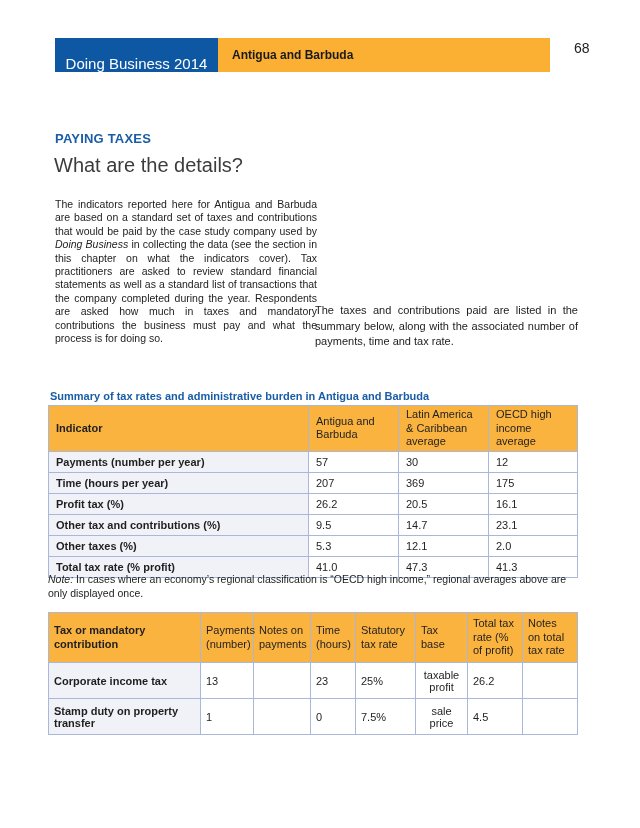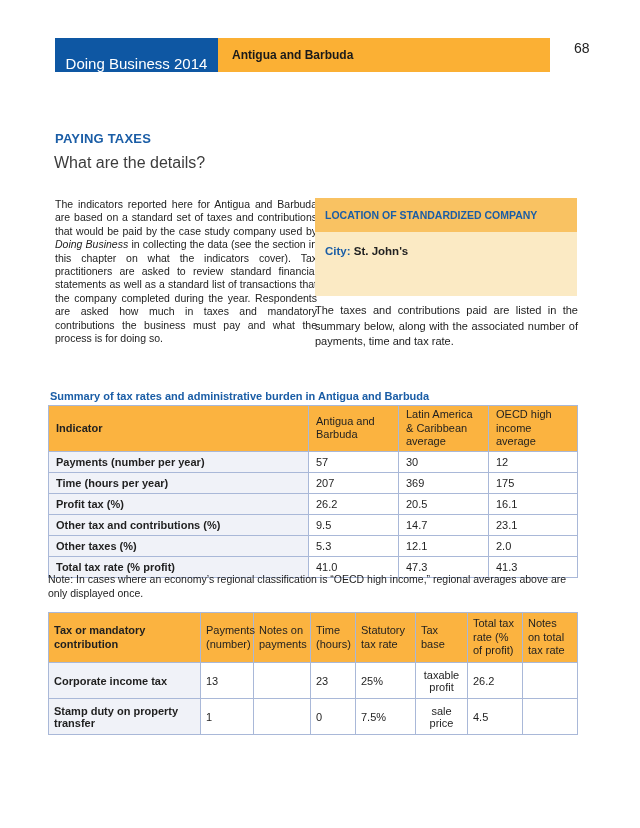--- a/index.html
+++ b/index.html
@@ -7,21 +7,21 @@
   .page{position:relative;width:640px;height:828px;background:#fff;overflow:hidden;}
 
   
   .topbar{position:absolute;top:38px;left:55px;display:flex;height:34px;}
   .brandbox{background:#0E57A3;color:#ffffff;width:163px;display:flex;align-items:flex-end;justify-content:center;font-size:15px;}
   .countrybox{background:#FBB034;color:#1a1a1a;width:332px;display:flex;align-items:center;font-weight:bold;font-size:12px;padding-left:14px;box-sizing:border-box;}
   .pagenum{position:absolute;top:40px;left:574px;font-size:14px;color:#222;}
 
   
   .kicker{position:absolute;top:131px;left:55px;color:#1A5DA6;font-weight:bold;font-size:13px;letter-spacing:.2px;}
-  .pagetitle{position:absolute;top:154px;left:54px;font-size:16px;color:#3c3c3c;font-weight:normal;}
+  .pagetitle{position:absolute;top:154px;left:54px;font-size:20px;color:#3c3c3c;font-weight:normal;}
 
   
   .introp{position:absolute;top:198px;left:55px;width:262px;font-size:10.5px;line-height:13.4px;text-align:justify;color:#1c1c1c;}
   .introp .it{font-style:italic;}
 
   .locbox{position:absolute;top:198px;left:315px;width:262px;}
   .locbox-header{background:#F9C262;color:#1A5DA6;font-weight:bold;font-size:10.5px;padding:11px 10px;box-sizing:border-box;}
   .locbox-body{background:#FBEAC4;height:64px;padding:13px 10px 0;box-sizing:border-box;font-size:11.5px;font-weight:bold;color:#222;}
   .city-label{color:#1A5DA6;}
 
@@ -34,21 +34,21 @@
   thead th{background:#FBB340;color:#1f1f1f;text-align:left;font-weight:normal;line-height:13.5px;}
   thead th.first{font-weight:bold;}
   td.rowlabel{font-weight:bold;background:#F0F2F8;}
   td.datacell{background:#ffffff;}
 
   .summary-table{position:absolute;top:405px;left:48px;width:529px;}
   .summary-table thead th{height:40px;}
   .summary-table tbody td{height:21px;}
 
   .note{position:absolute;top:572px;left:48px;width:529px;font-size:10.5px;line-height:14px;color:#1c1c1c;}
-  .note .it{}
+  .note .it{font-style:italic;}
 
   .detail-table{position:absolute;top:612px;left:48px;width:529px;}
   .detail-table thead th{height:50px;padding:2px 5px;}
   .detail-table tbody td{height:36px;padding:2px 5px;}
   .detail-table td.taxbase{text-align:center;}
 </style>
 </head>
 <body>
 
 <div class="page">
@@ -61,27 +61,20 @@
       <span>Antigua and Barbuda</span>
     </div>
   </div>
   <div class="pagenum">68</div>
 
   <div class="kicker">PAYING TAXES</div>
   <div class="pagetitle">What are the details?</div>
 
   <div class="introp"><span>The indicators reported here for Antigua and Barbuda are based on a standard set of taxes and contributions that would be paid by the case study company used by </span><span class="it">Doing Business</span><span> in collecting the data (see the section in this chapter on what the indicators cover). Tax practitioners are asked to review standard financial statements as well as a standard list of transactions that the company completed during the year. Respondents are asked how much in taxes and mandatory contributions the business must pay and what the process is for doing so.</span></div>
 
-  <div class="locbox">
-    <div class="locbox-header">LOCATION OF STANDARDIZED COMPANY</div>
-    <div class="locbox-body">
-      <span class="city-label">City:</span>
-      <span>St. John's</span>
-    </div>
-  </div>
 
   <div class="rightp">The taxes and contributions paid are listed in the summary below, along with the associated number of payments, time and tax rate.</div>
 
   <div class="t1caption">Summary of tax rates and administrative burden in Antigua and Barbuda</div>
   <table class="summary-table">
     <colgroup>
         <col style="width:260px">
         <col style="width:90px">
         <col style="width:90px">
         <col style="width:89px">

